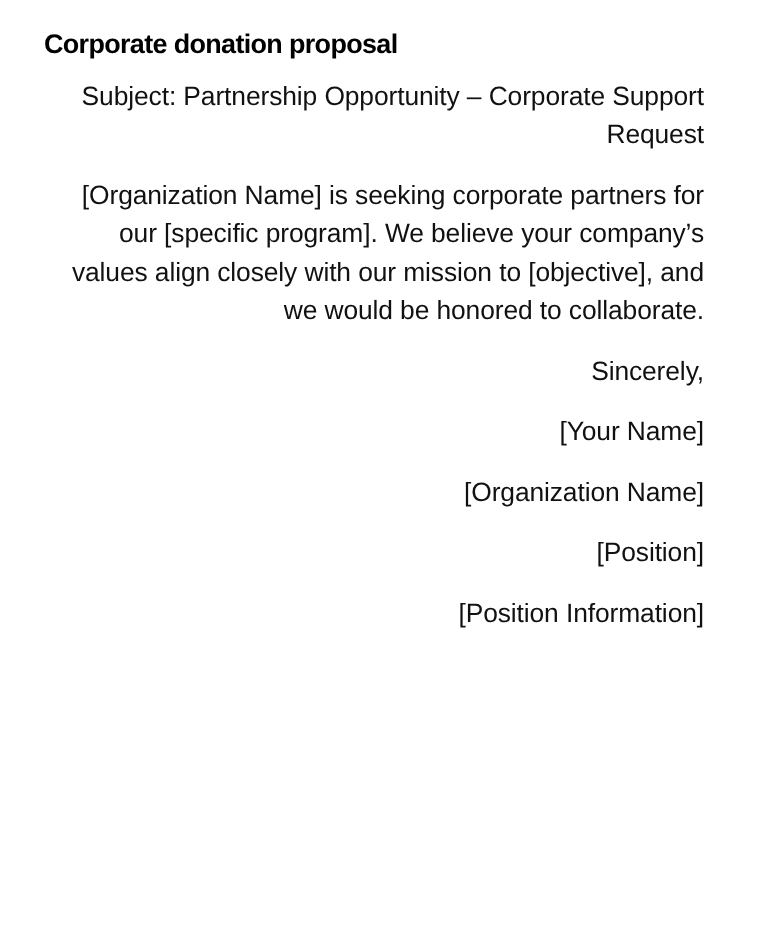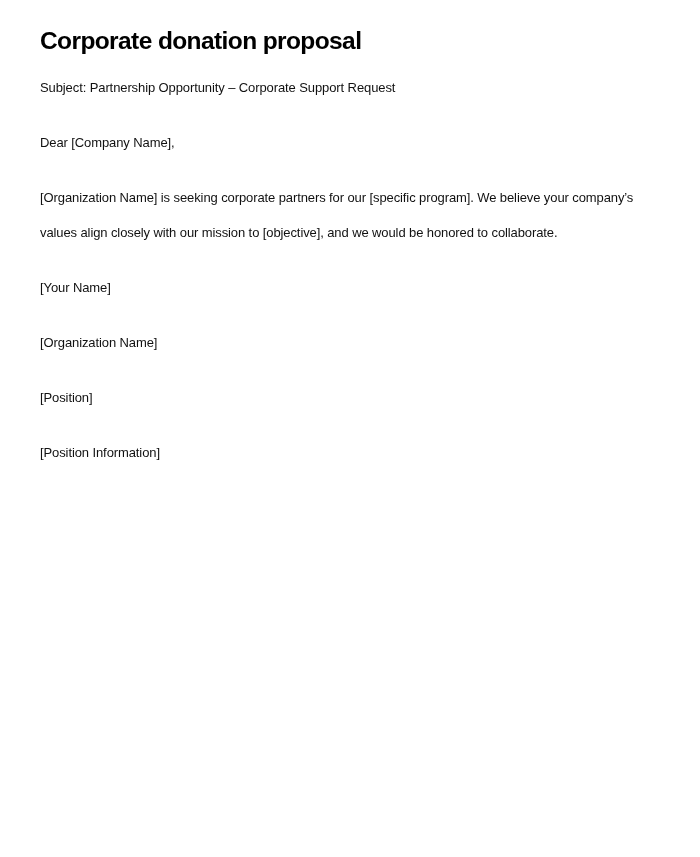--- a/index.html
+++ b/index.html
@@ -22,32 +22,33 @@
     }
     .title {
       font-size: 24.5px;
       font-weight: bold;
       letter-spacing: -0.6px;
       margin: 0 0 12px 0;
       line-height: 34px;
       color: #000000;
     }
     .para {
-      font-size: 13px;
+      font-size: 24px;
       line-height: 35px;
       margin: 0 0 20px 0;
       letter-spacing: -0.1px;
       color: #111111;
+      text-align: right;
     }
   </style>
 </head>
 <body>
 
 <div class="page">
   <h1 class="title">Corporate donation proposal</h1>
   <p class="para">Subject: Partnership Opportunity – Corporate Support Request</p>
-  <p class="para">Dear [Company Name],</p>
   <p class="para">[Organization Name] is seeking corporate partners for our [specific program]. We believe your company’s values align closely with our mission to [objective], and we would be honored to collaborate.</p>
+  <p class="para">Sincerely,</p>
   <p class="para">[Your Name]</p>
   <p class="para">[Organization Name]</p>
   <p class="para">[Position]</p>
   <p class="para">[Position Information]</p>
 </div>
 
 </body></html>

